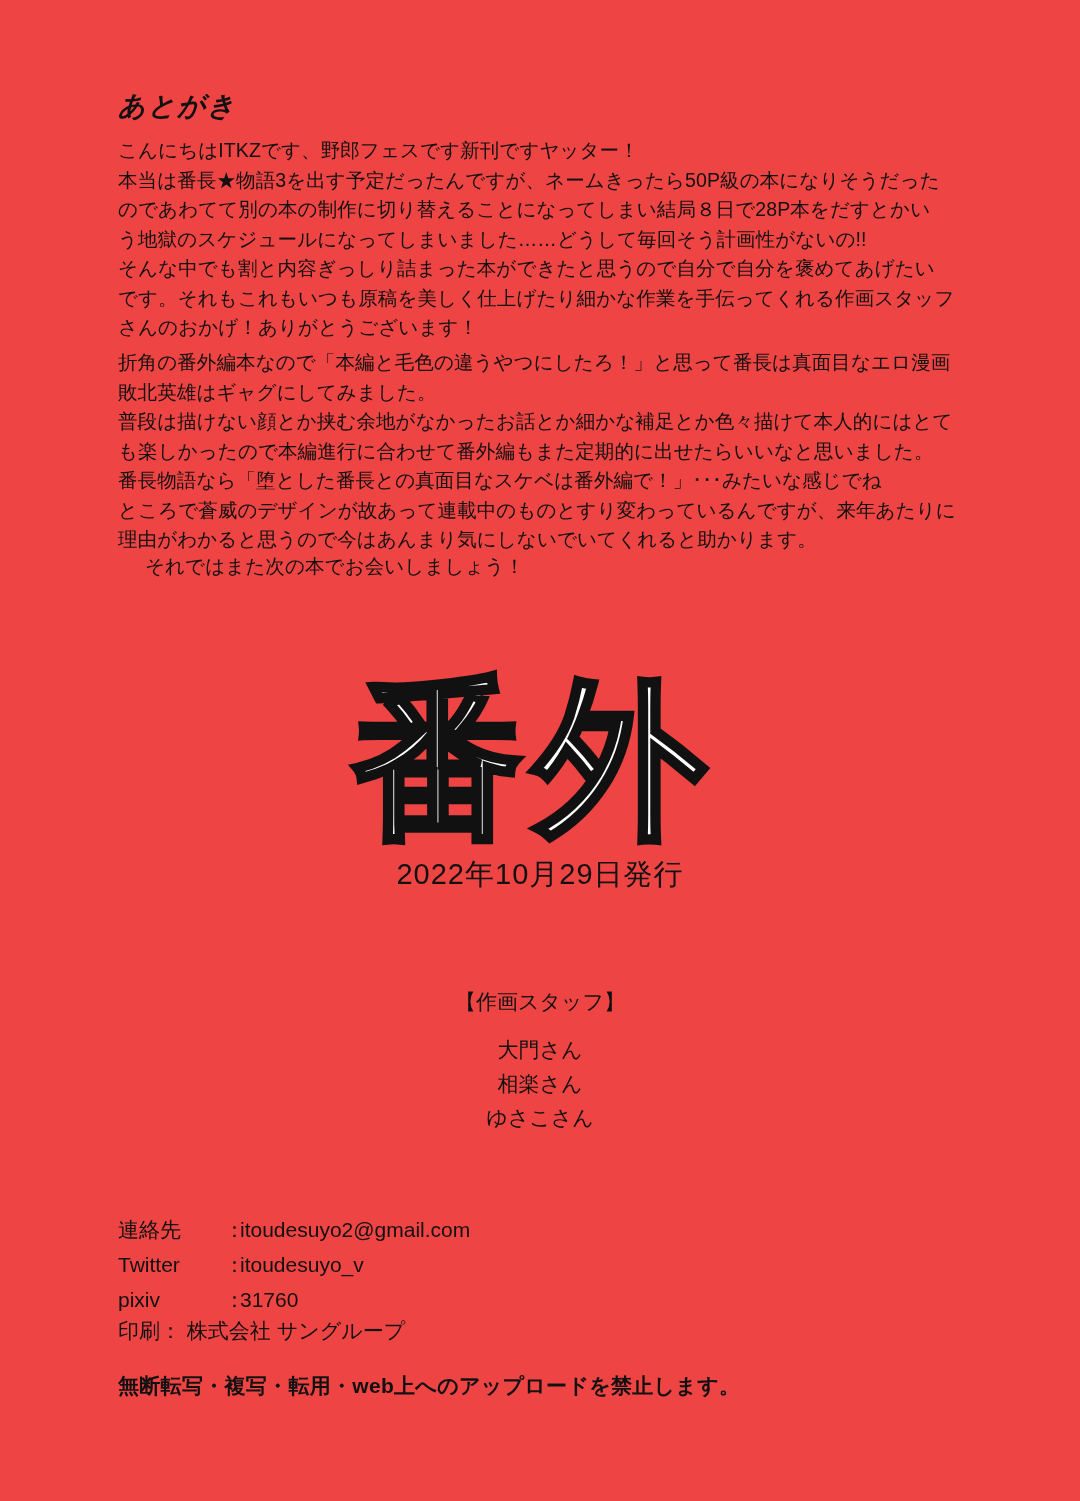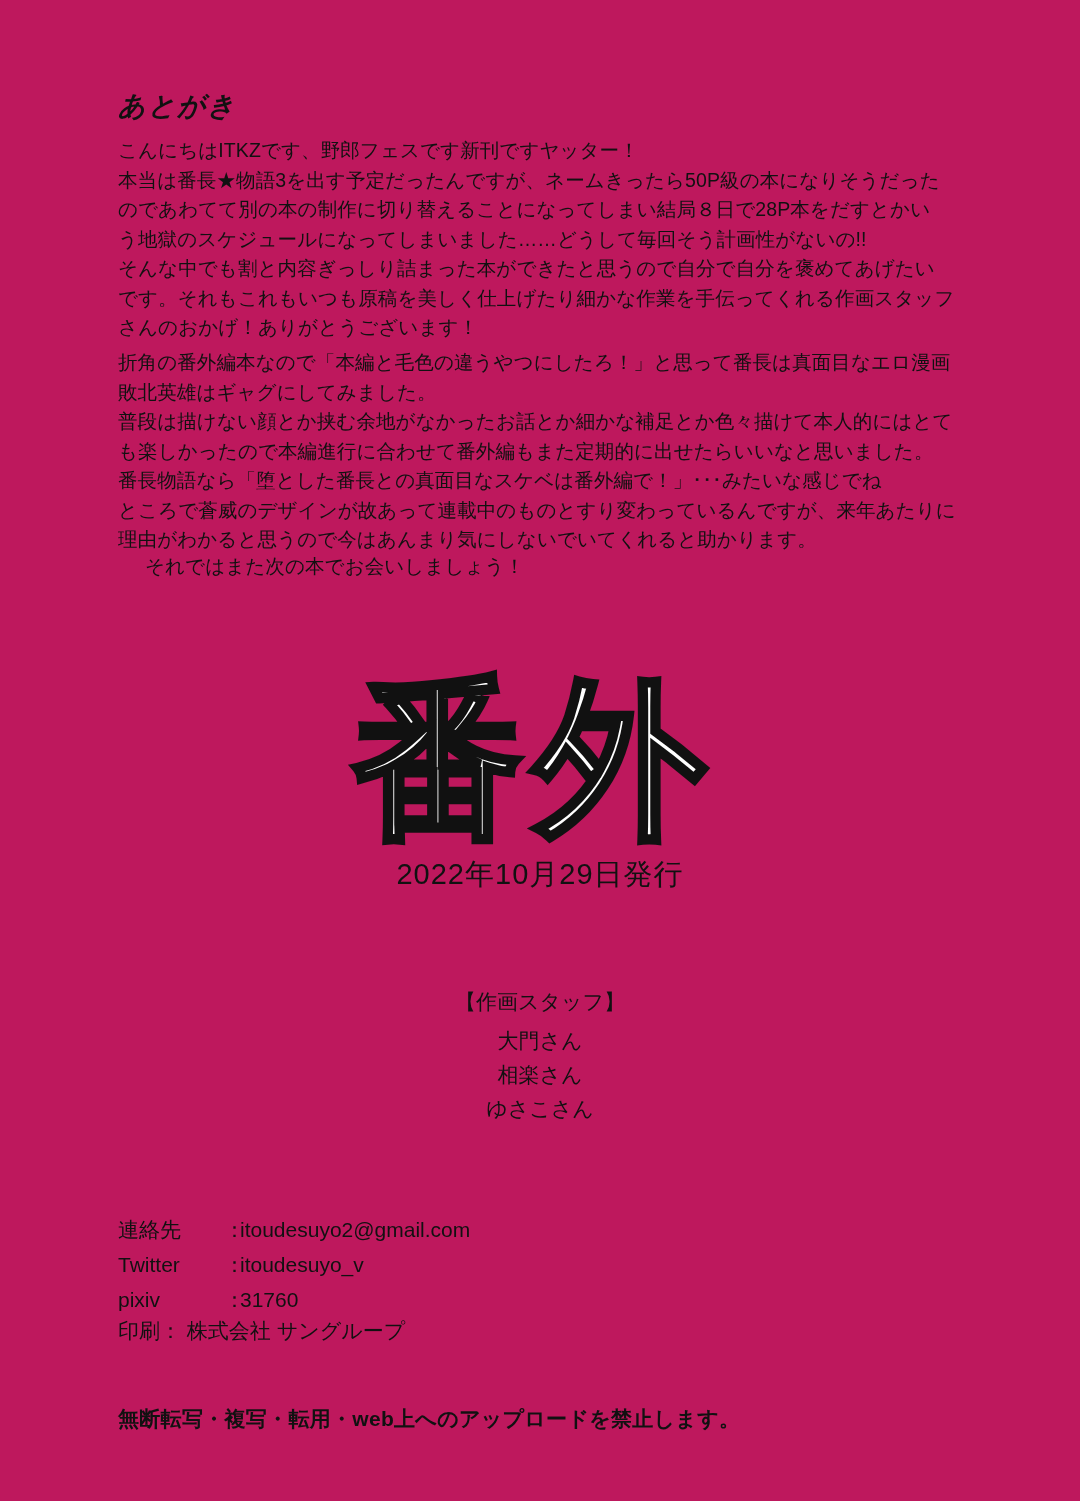--- a/index.html
+++ b/index.html
@@ -11,21 +11,21 @@
     width: 1080px;
     height: 1501px;
     position: relative;
     font-family: "Liberation Sans", sans-serif;
     color: #1a1a1a;
     overflow: hidden;
   }
   .page {
     position: absolute;
     inset: 0;
-    background: #be185d;
+    background: #ef4444;
   }
 
   
   .afterword-title {
     position: absolute;
     left: 118px;
     top: 88px;
     font-size: 27px;
     font-weight: bold;
     font-style: italic;
@@ -95,21 +95,21 @@
 
   
   .staff {
     position: absolute;
     left: 0; right: 0;
     top: 988px;
     text-align: center;
   }
   .staff-heading {
     font-size: 21px;
-    margin-bottom: 8px;
+    margin-bottom: 17px;
     color: #111;
   }
   .staff-name {
     font-size: 21px;
     line-height: 34px;
     color: #111;
   }
 
   
   .contact {
@@ -143,21 +143,20 @@
 
   
   .notice {
     position: absolute;
     left: 118px;
     top: 1372px;
     font-size: 21px;
     font-weight: bold;
     letter-spacing: 0.3px;
     color: #111;
-    margin-top: 33px;
   }
 </style>
 </head>
 <body>
 
 <div class="page">
 
   <div class="afterword-title">あとがき</div>
 
   <div class="body-block" id="para1">

